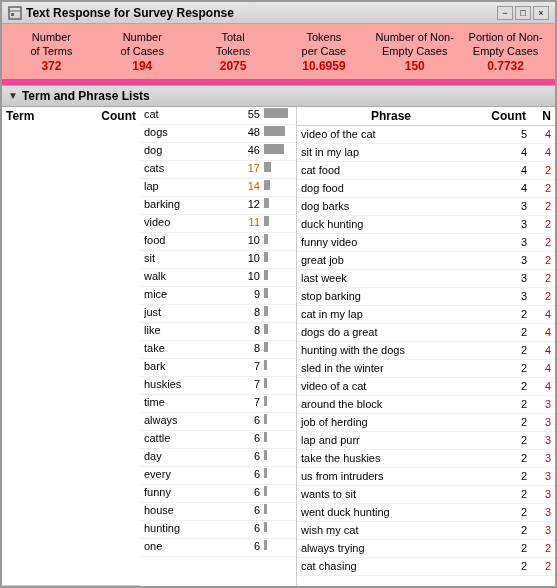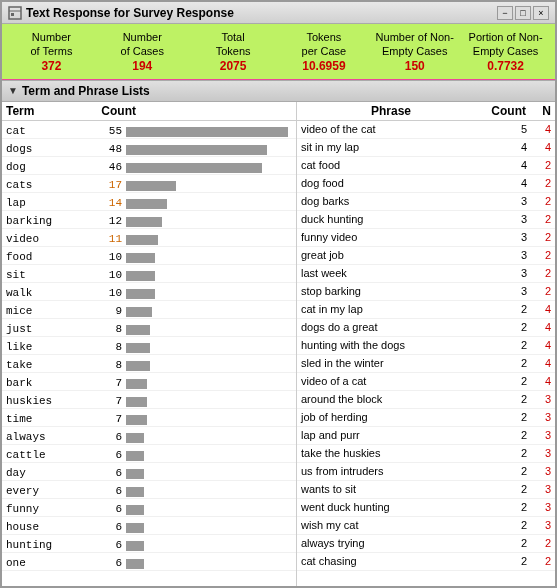--- a/index.html
+++ b/index.html
@@ -53,23 +53,23 @@
       height: 14px;
       background: #ddd;
       border: 1px solid #999;
       font-size: 9px;
       display: flex;
       align-items: center;
       justify-content: center;
       cursor: pointer;
     }
     .summary-area {
-      background: #bef264;
+      background: #fca5a5;
       padding: 6px 4px;
-      border-bottom: 1px solid #ec4899;
+      border-bottom: 6px solid #ec4899;
     }
     .summary-headers {
       display: flex;
       gap: 0;
       text-align: center;
     }
     .summary-col {
       flex: 1;
       text-align: center;
     }
@@ -95,21 +95,21 @@
       font-size: 12px;
     }
     .collapse-icon {
       font-size: 10px;
       color: #333;
     }
     .left-panel {
       width: 295px;
       border-right: 1px solid #ccc;
       display: flex;
-      flex-direction: column;
+      flex-direction: row;
       overflow: hidden;
     }
     .right-panel {
       flex: 1;
       display: flex;
       flex-direction: column;
       overflow: hidden;
     }
     .panel-header {
       display: flex;
@@ -123,25 +123,24 @@
     .col-phrase { flex: 1; min-width: 140px; text-align: center; }
     .col-count-r { width: 45px; text-align: right; }
     .col-n { width: 25px; text-align: right; }
     .panel-body {
       flex: 1;
       overflow-y: scroll;
       overflow-x: hidden;
     }
     .term-row {
       display: flex;
-      align-items: flex-end;
+      align-items: flex-start;
       padding: 1px 4px;
       border-bottom: 1px solid #f0f0f0;
       min-height: 18px;
-      font-family: Liberation Mono, monospace;
     }
     .term-name {
       width: 80px;
       color: #000;
       font-size: 11px;
       overflow: hidden;
     }
     .term-count {
       width: 40px;
       text-align: right;

